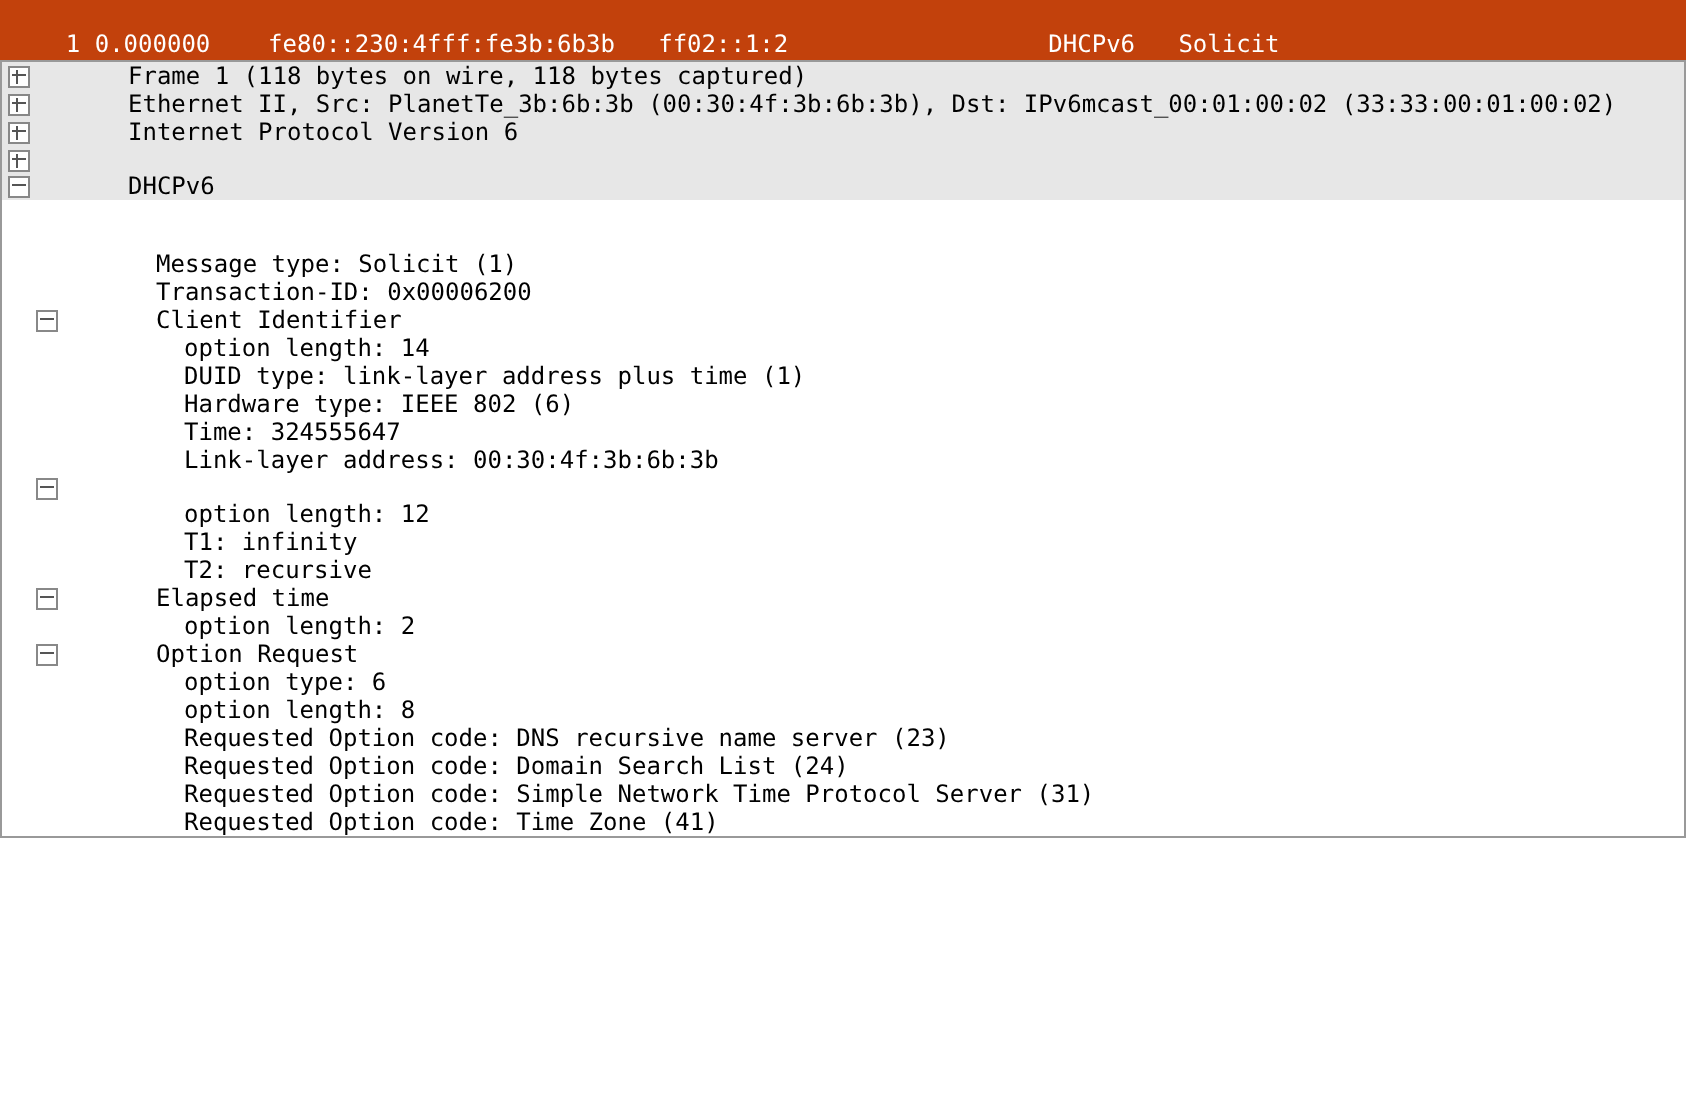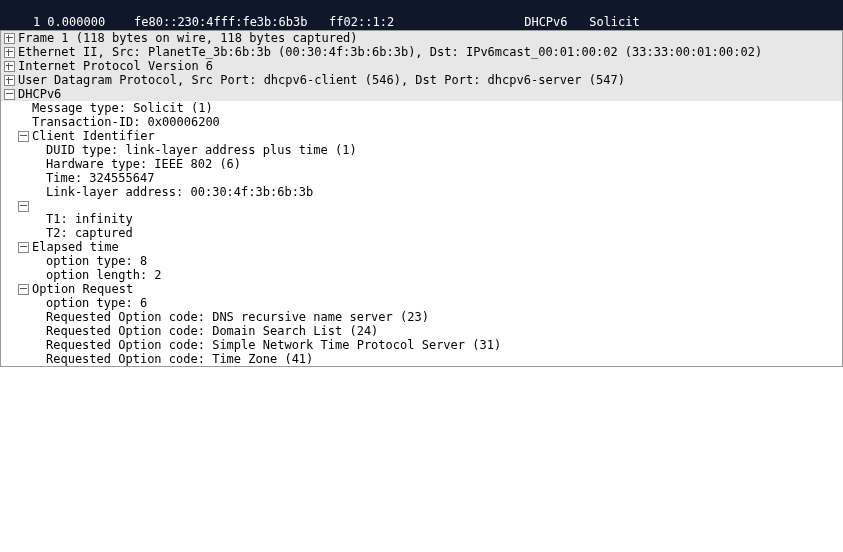--- a/index.html
+++ b/index.html
@@ -7,34 +7,35 @@
     padding: 0;
     font-family: "DejaVu Sans Mono", "Lucida Console", Monaco, monospace;
     font-size: 12px;
     background: #fff;
     color: #000;
     line-height: 14px;
     width: 843px;
     overflow: hidden;
   }
   .packet-list {
-    background: #0f172a;
+    background: #c2410c;
     color: #fff;
     padding: 1px 4px;
     white-space: pre;
   }
   .details {
     border: 1px solid #999;
     padding: 0;
   }
   .row {
     white-space: pre;
     padding: 0 2px;
     display: flex;
     align-items: flex-start;
+    gap: 46px;
   }
   .row.top {
     background: #e7e7e7;
   }
   .toggle {
     width: 9px;
     height: 9px;
     border: 1px solid #888;
     display: inline-block;
     margin: 2px 3px 0 1px;
@@ -54,21 +55,21 @@
     position: absolute;
     top: 1px; bottom: 1px; left: 3px;
     width: 1px;
     background: #555;
   }
   .spacer {
     display: inline-block;
     width: 15px;
     flex-shrink: 0;
   }
-  .indent1 { padding-left: 14px; }
+  .indent1 { padding-left: 14px; margin-top: 25px; }
   .indent2 { padding-left: 14px; }
   .text {
     white-space: pre;
   }
 </style>
 </head>
 <body>
 
 <div class="packet-list">
   <span>  1 0.000000    fe80::230:4fff:fe3b:6b3b   ff02::1:2                  DHCPv6   Solicit</span>
@@ -86,21 +87,20 @@
     <span class="text">Ethernet II, Src: PlanetTe_3b:6b:3b (00:30:4f:3b:6b:3b), Dst: IPv6mcast_00:01:00:02 (33:33:00:01:00:02)</span>
   </div>
 
   <div class="row top">
     <span class="toggle closed"></span>
     <span class="text">Internet Protocol Version 6</span>
   </div>
 
   <div class="row top">
     <span class="toggle closed"></span>
-    <span class="text">User Datagram Protocol, Src Port: dhcpv6-client (546), Dst Port: dhcpv6-server (547)</span>
   </div>
 
   <div class="row top">
     <span class="toggle"></span>
     <span class="text">DHCPv6</span>
   </div>
 
   <div class="indent1">
     <div class="row">
       <span class="spacer"></span>
@@ -109,49 +109,51 @@
     <div class="row">
       <span class="spacer"></span>
       <span class="text">Transaction-ID: 0x00006200</span>
     </div>
 
     <div class="row">
       <span class="toggle"></span>
       <span class="text">Client Identifier</span>
     </div>
     <div class="indent2">
+      <div class="row"><span class="spacer"></span><span class="text">option length: 14</span></div>
       <div class="row"><span class="spacer"></span><span class="text">DUID type: link-layer address plus time (1)</span></div>
       <div class="row"><span class="spacer"></span><span class="text">Hardware type: IEEE 802 (6)</span></div>
       <div class="row"><span class="spacer"></span><span class="text">Time: 324555647</span></div>
       <div class="row"><span class="spacer"></span><span class="text">Link-layer address: 00:30:4f:3b:6b:3b</span></div>
     </div>
 
     <div class="row">
       <span class="toggle"></span>
     </div>
     <div class="indent2">
+      <div class="row"><span class="spacer"></span><span class="text">option length: 12</span></div>
       <div class="row"><span class="spacer"></span><span class="text">T1: infinity</span></div>
-      <div class="row"><span class="spacer"></span><span class="text">T2: captured</span></div>
+      <div class="row"><span class="spacer"></span><span class="text">T2: recursive</span></div>
     </div>
 
     <div class="row">
       <span class="toggle"></span>
       <span class="text">Elapsed time</span>
     </div>
     <div class="indent2">
-      <div class="row"><span class="spacer"></span><span class="text">option type: 8</span></div>
       <div class="row"><span class="spacer"></span><span class="text">option length: 2</span></div>
     </div>
 
     <div class="row">
       <span class="toggle"></span>
       <span class="text">Option Request</span>
     </div>
     <div class="indent2">
       <div class="row"><span class="spacer"></span><span class="text">option type: 6</span></div>
+      <div class="row"><span class="spacer"></span><span class="text">option length: 8</span></div>
       <div class="row"><span class="spacer"></span><span class="text">Requested Option code: DNS recursive name server (23)</span></div>
       <div class="row"><span class="spacer"></span><span class="text">Requested Option code: Domain Search List (24)</span></div>
       <div class="row"><span class="spacer"></span><span class="text">Requested Option code: Simple Network Time Protocol Server (31)</span></div>
       <div class="row"><span class="spacer"></span><span class="text">Requested Option code: Time Zone (41)</span></div>
     </div>
 
   </div>
 </div>
 
 </body></html>

